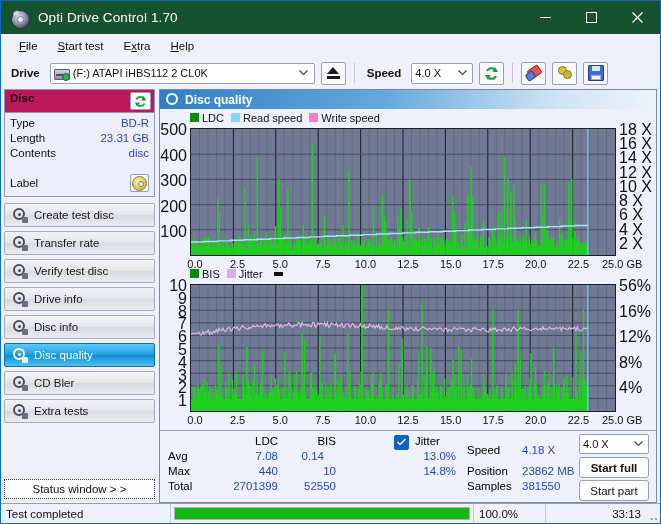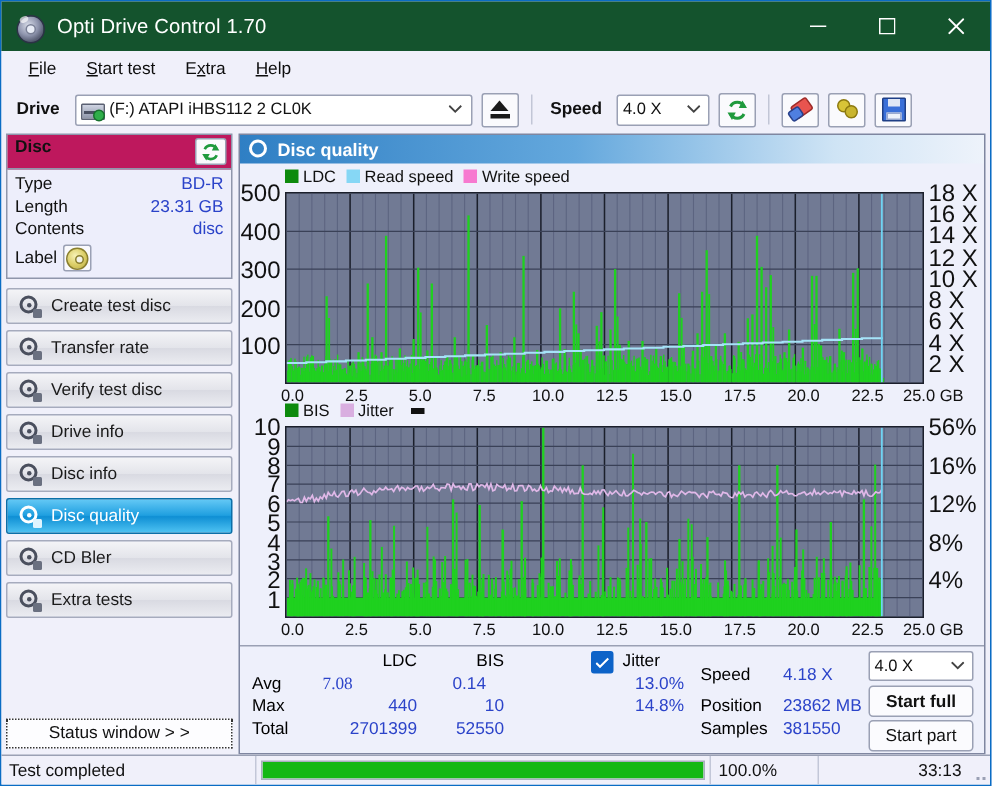--- a/index.html
+++ b/index.html
@@ -113,21 +113,21 @@
   }
   .disc-head{
     display:flex;align-items:flex-start;justify-content:space-between;
     padding:2px 3px 2px 5px;border-bottom:1px solid #8f96ab;background:#be185d;
   }
   .disc-head .t{font-weight:bold;font-size:11.5px;color:#111;}
   .disc-rows{padding:3px 5px 4px 5px;}
   .drow{display:flex;justify-content:space-between;align-items:center;line-height:15px;font-size:11.5px;}
   .drow .k{color:#111;}
   .drow .v{color:#2b43c9;}
-  .label-row{display:flex;align-items:center;gap:4px;margin-top:2px;}
+  .label-row{display:flex;align-items:center;gap:4px;margin-top:13px;justify-content:space-between;}
   .label-row .k{color:#111;font-size:11.5px;}
   .label-box{
     flex:1 1 auto;height:18px;background:#fff;border:1px solid #9aa0b4;
     display:flex;align-items:center;padding:0 3px;font-size:11.5px;color:#111;
     box-sizing:border-box;overflow:hidden;white-space:nowrap;
   }
   .cdico{
     width:19px;height:18px;border:1px solid #9aa0b4;border-radius:2px;background:#fafafd;
     display:flex;align-items:center;justify-content:center;flex:0 0 auto;box-sizing:border-box;
   }
@@ -1716,21 +1716,21 @@
           </div>
         </div>
       </div>
 
       <div class="stats">
         <div class="col" style="left:8px;top:19px;">Avg</div>
         <div class="col" style="left:8px;top:34px;">Max</div>
         <div class="col" style="left:8px;top:49px;">Total</div>
 
         <div class="col" style="left:60px;top:4px;width:58px;text-align:right;font-weight:normal;">LDC</div>
-        <div class="col v" style="left:55px;top:19px;width:63px;font-family:Liberation Serif, serif;">7.08</div>
+        <div class="col v" style="left:55px;top:19px;width:63px;text-align:right;">7.08</div>
         <div class="col v" style="left:55px;top:34px;width:63px;text-align:right;">440</div>
         <div class="col v" style="left:55px;top:49px;width:63px;text-align:right;">2701399</div>
 
         <div class="col" style="left:126px;top:4px;width:50px;text-align:right;">BIS</div>
         <div class="col v" style="left:114px;top:19px;width:50px;text-align:right;">0.14</div>
         <div class="col v" style="left:126px;top:34px;width:50px;text-align:right;">10</div>
         <div class="col v" style="left:126px;top:49px;width:50px;text-align:right;">52550</div>
 
         <div class="col" style="left:234px;top:3px;">
           <span class="chk">

